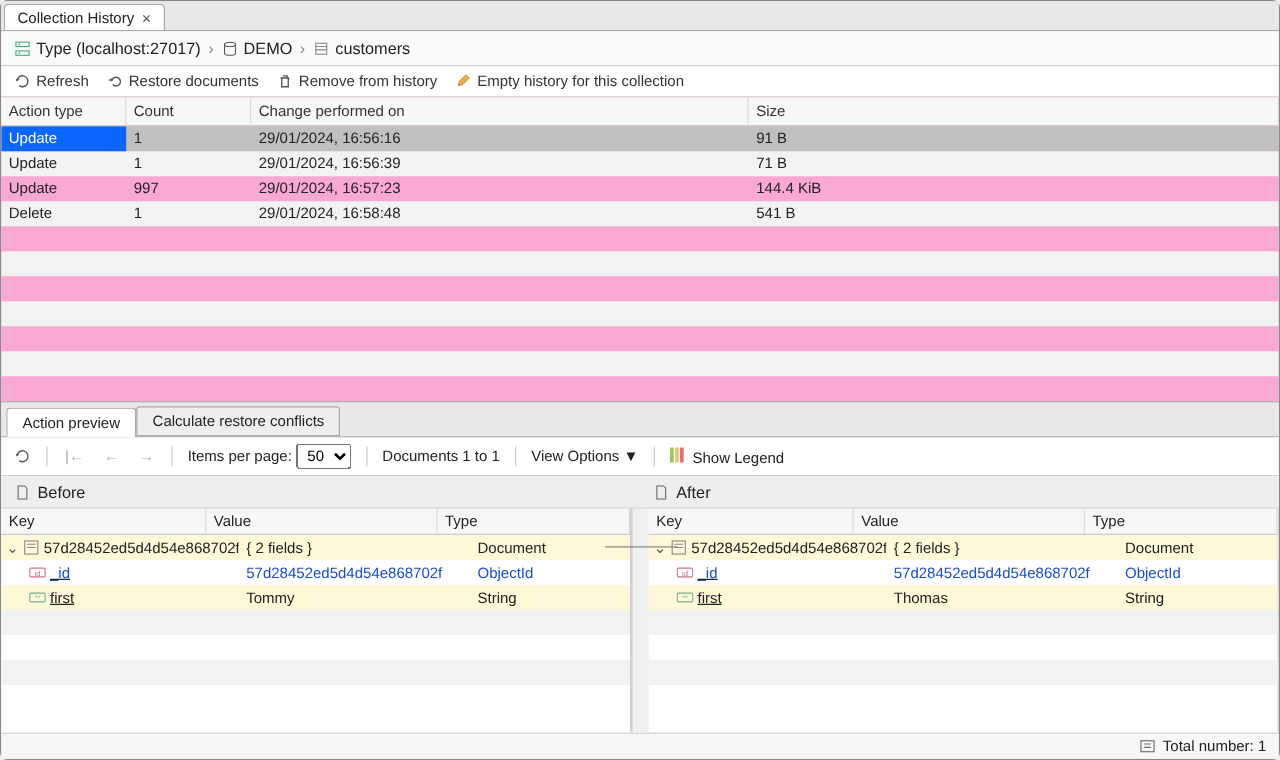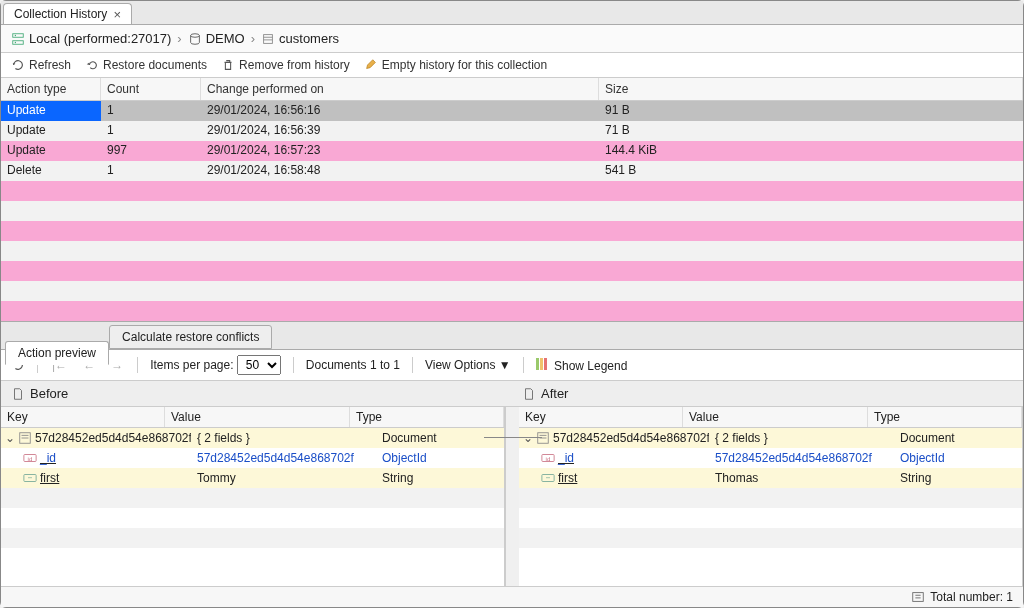--- a/index.html
+++ b/index.html
@@ -26,21 +26,21 @@
 .grid-row.striped:nth-child(even) { background: #f2f2f2; }
 .grid-row.selected { background: #c0c0c0; }
 .grid-row.selected .col-action { background: #0a66ff; color: #fff; }
 .col-action { width: 100px; }
 .col-count { width: 100px; }
 .col-change { width: 398px; }
 .col-size { flex: 1; }
 
 .preview-tabs { display: flex; background: #e8e8e8; border-bottom: 1px solid #aaa; padding-top: 3px; padding-left: 4px; gap: 0; }
 .ptab { padding: 4px 12px; border: 1px solid #aaa; background: #eee; border-radius: 3px 3px 0 0; font-size: 12px; cursor: pointer; }
-.ptab.active { background: #fff; border-bottom: 1px solid #fff; position: relative; top: 16px; }
+.ptab.active { background: #fff; border-bottom: 1px solid #fff; position: relative; top: 1px; }
 
 .preview-toolbar { display: flex; align-items: center; gap: 12px; padding: 5px 10px; background: #fff; border-bottom: 1px solid #ccc; font-size: 12px; }
 .sep { width: 1px; height: 16px; background: #ccc; }
 .pager select { font-size: 12px; padding: 1px 4px; }
 .nav-btn { color: #aaa; cursor: pointer; padding: 0 2px; }
 .legend-bars { display: inline-flex; gap: 1px; margin-right: 4px; }
 .legend-bars span { width: 3px; height: 12px; }
 .lb1 { background: #9ac96b; }
 .lb2 { background: #f0c36d; }
 .lb3 { background: #e57373; }
@@ -87,21 +87,21 @@
   </div>
 
   <div class="breadcrumb">
     <span class="bc-item">
       <svg class="icon" viewBox="0 0 16 16">
           <rect x="2" y="2" width="12" height="4" fill="none" stroke="#4a7" stroke-width="1"></rect>
           <rect x="2" y="10" width="12" height="4" fill="none" stroke="#4a7" stroke-width="1"></rect>
           <circle cx="5" cy="4" r="0.8" fill="#4a7"></circle>
           <circle cx="5" cy="12" r="0.8" fill="#4a7"></circle>
         </svg>
-      <span>Local (performed:27017)</span>
+      <span>Type (localhost:27017)</span>
     </span>
     <span class="bc-sep">›</span>
     <span class="bc-item">
       <svg class="icon" viewBox="0 0 16 16">
           <ellipse cx="8" cy="4" rx="5" ry="2" fill="none" stroke="#555"></ellipse>
           <path d="M3 4 v8 a5 2 0 0 0 10 0 v-8" fill="none" stroke="#555"></path>
         </svg>
       <span>DEMO</span>
     </span>
     <span class="bc-sep">›</span>

